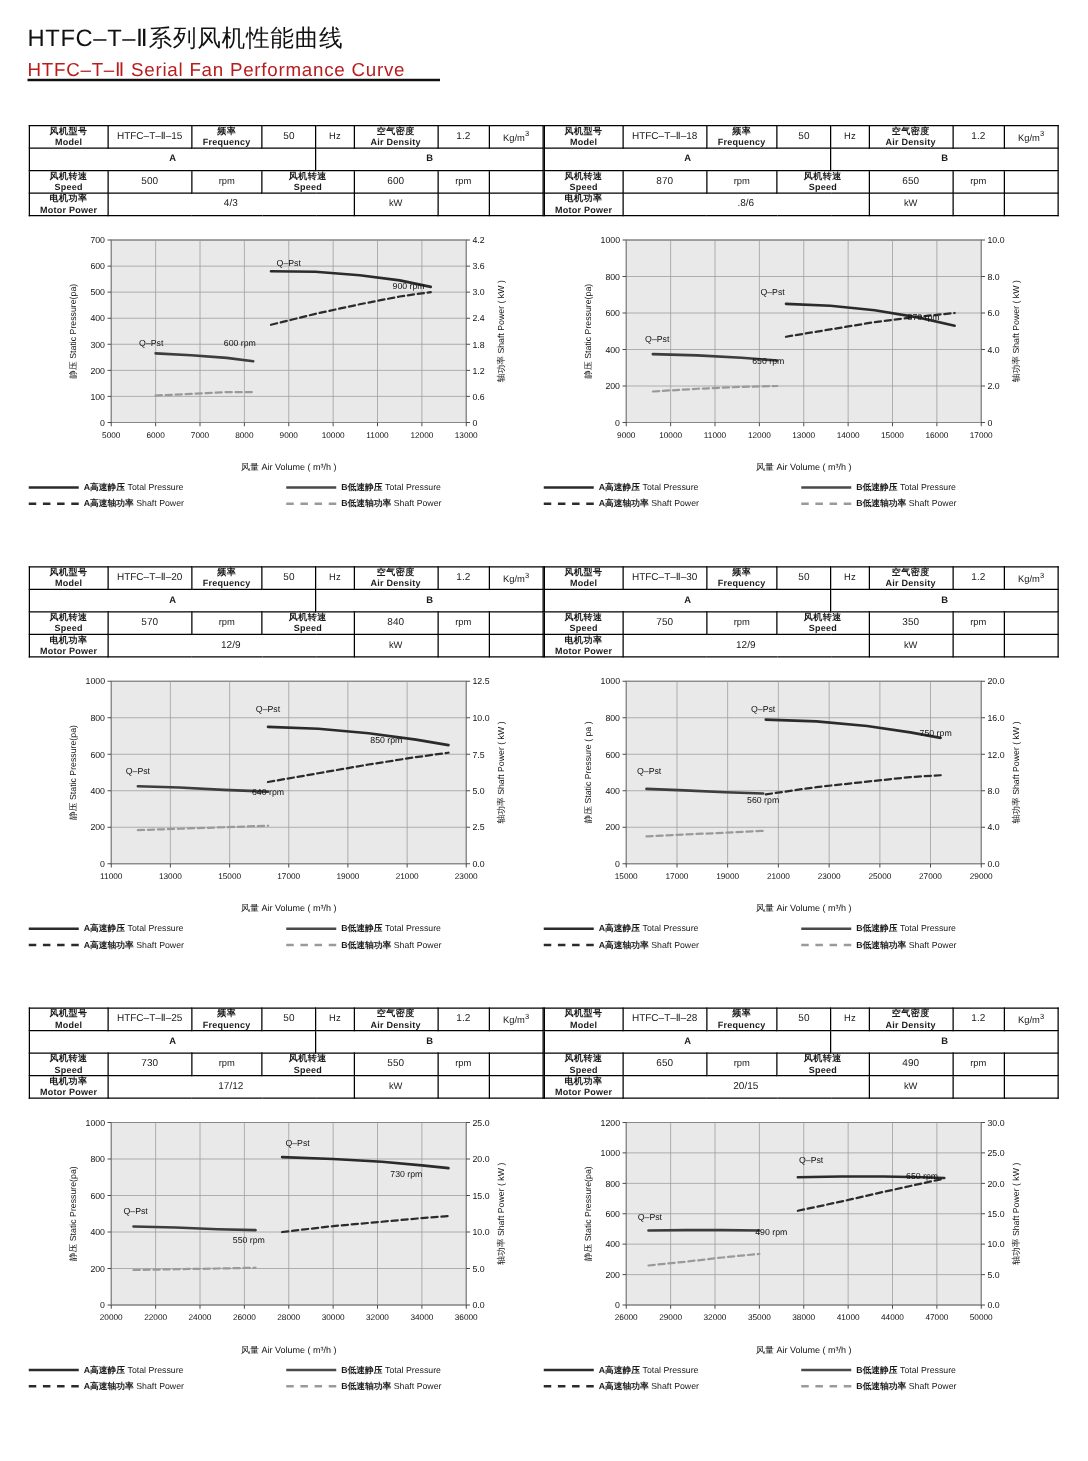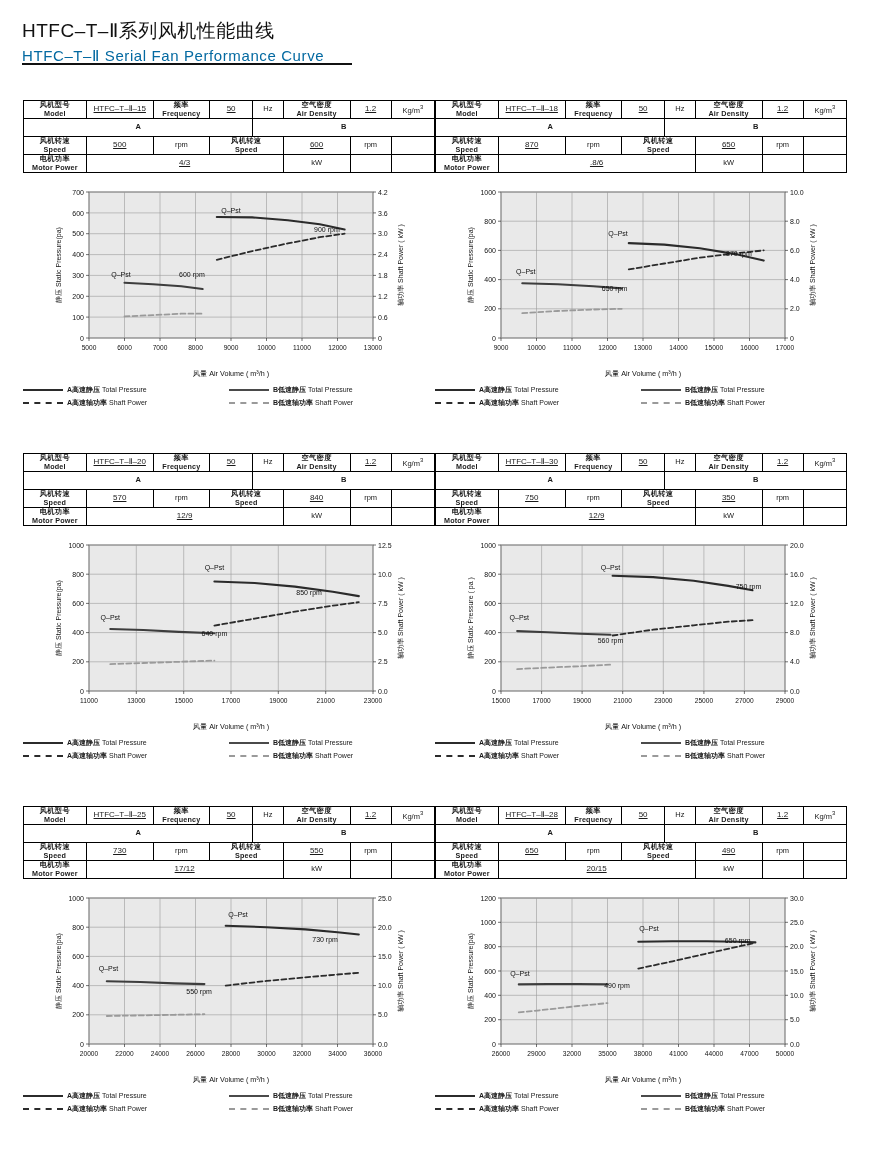--- a/index.html
+++ b/index.html
@@ -13,21 +13,21 @@
   }
   .page{position:relative;width:870px;height:1169px;padding:0;box-sizing:border-box;}
 
   
   .header{position:absolute;left:22px;top:18px;width:826px;}
   .header h1{
     font-size:19px;font-weight:normal;margin:0;letter-spacing:.5px;
     font-family:"Liberation Sans", sans-serif;color:#111;
   }
   .header h2{
-    font-size:15px;font-weight:normal;margin:3px 0 0 0;letter-spacing:.6px;color:#0369a1;
+    font-size:15px;font-weight:normal;margin:3px 0 0 0;letter-spacing:.6px;color:#b91c1c;
   }
   .header-rule{
     position:absolute;left:22px;top:63px;width:330px;height:2px;background:#111;
   }
 
   
   .panels{position:absolute;left:0;top:100px;width:870px;}
   .panel-row{display:flex;justify-content:center;margin-bottom:14px;}
   .panel{width:412px;}
   .row-gap{height:28px;}
@@ -37,21 +37,21 @@
     border-collapse:collapse;width:412px;table-layout:fixed;
     font-size:7.5px;
   }
   table.spec td{
     border:1px solid #000;padding:0;height:17px;text-align:center;vertical-align:middle;
     line-height:1.12;
   }
   td.lbl{font-weight:bold;font-size:7.2px;}
   td.lbl .cn{display:block;letter-spacing:.4px;}
   td.lbl .en{display:block;letter-spacing:.2px;}
-  td.val{font-size:8px;text-decoration:underline;}
+  td.val{font-size:8px;}
   td.unit{font-size:7.5px;}
   td.ab{font-weight:bold;font-size:7.5px;height:13px;}
   .sup{font-size:6px;vertical-align:super;}
 
   
   .chart-wrap{position:relative;width:412px;height:200px;margin-top:9px;}
   .chart-svg{display:block;}
 
   
   .legend{margin-top:3px;width:412px;font-size:7px;}

